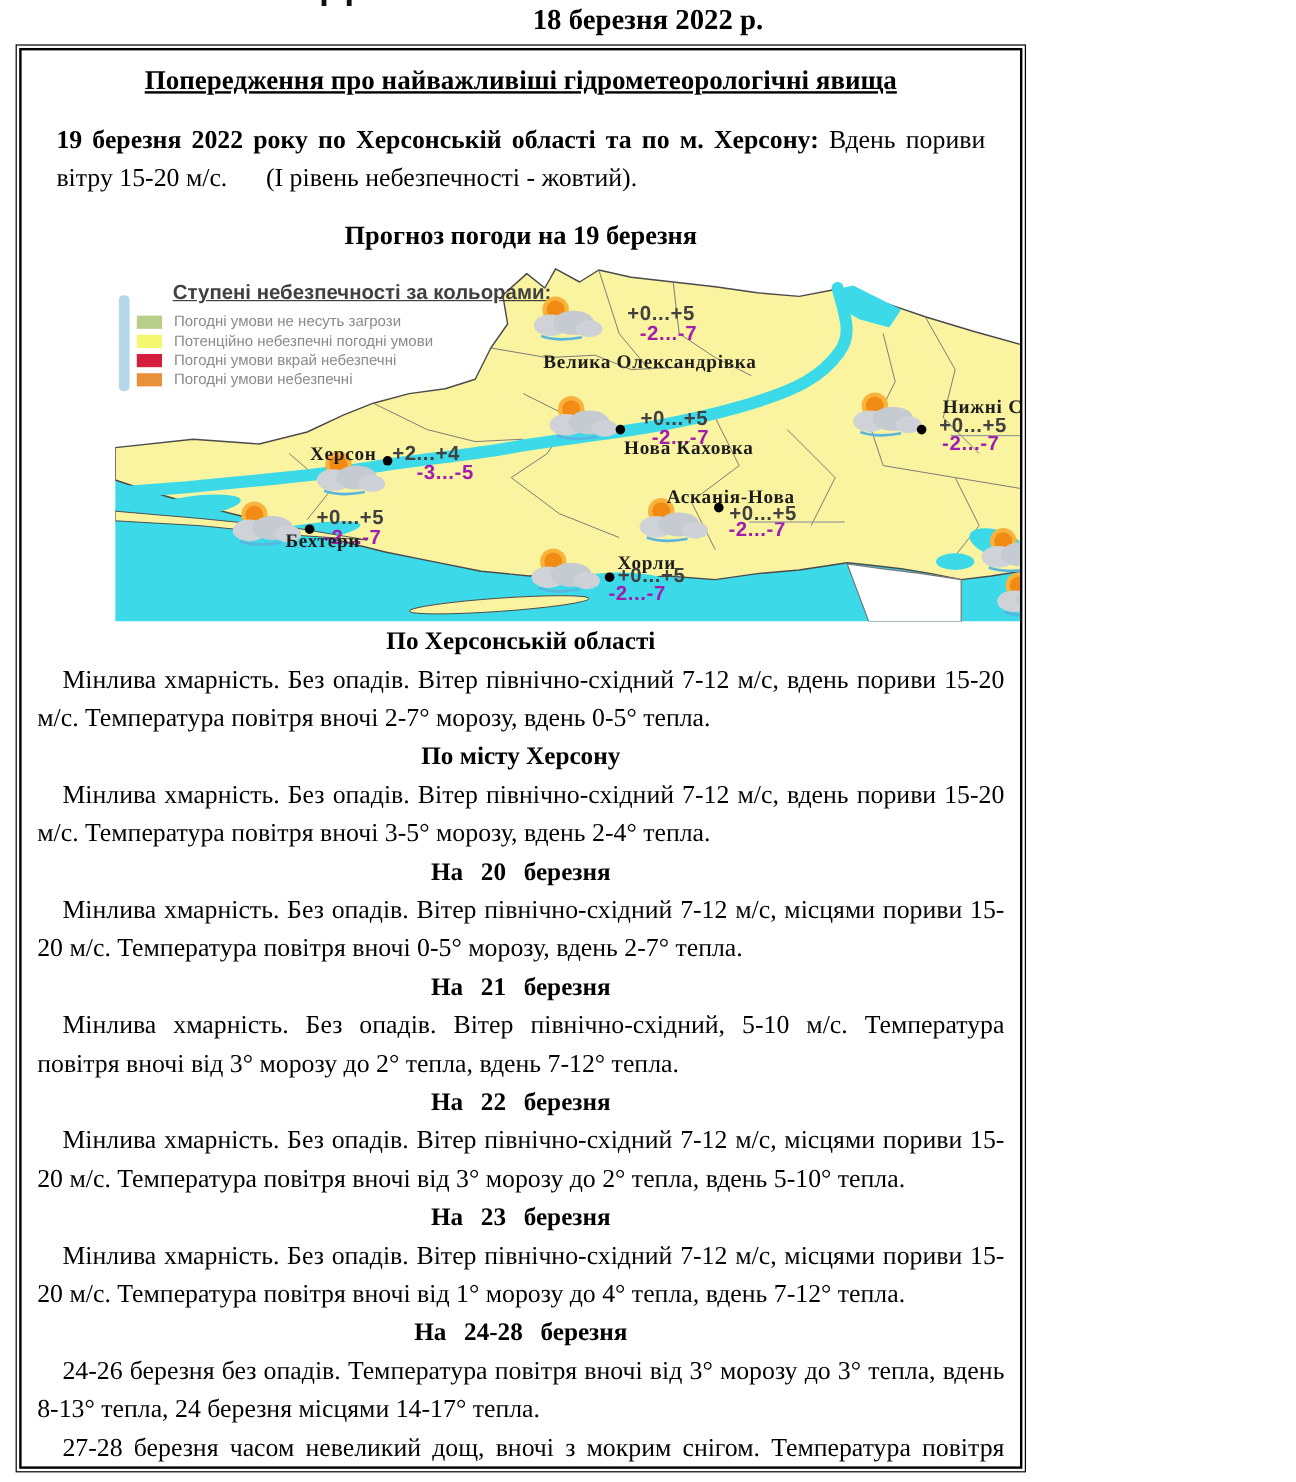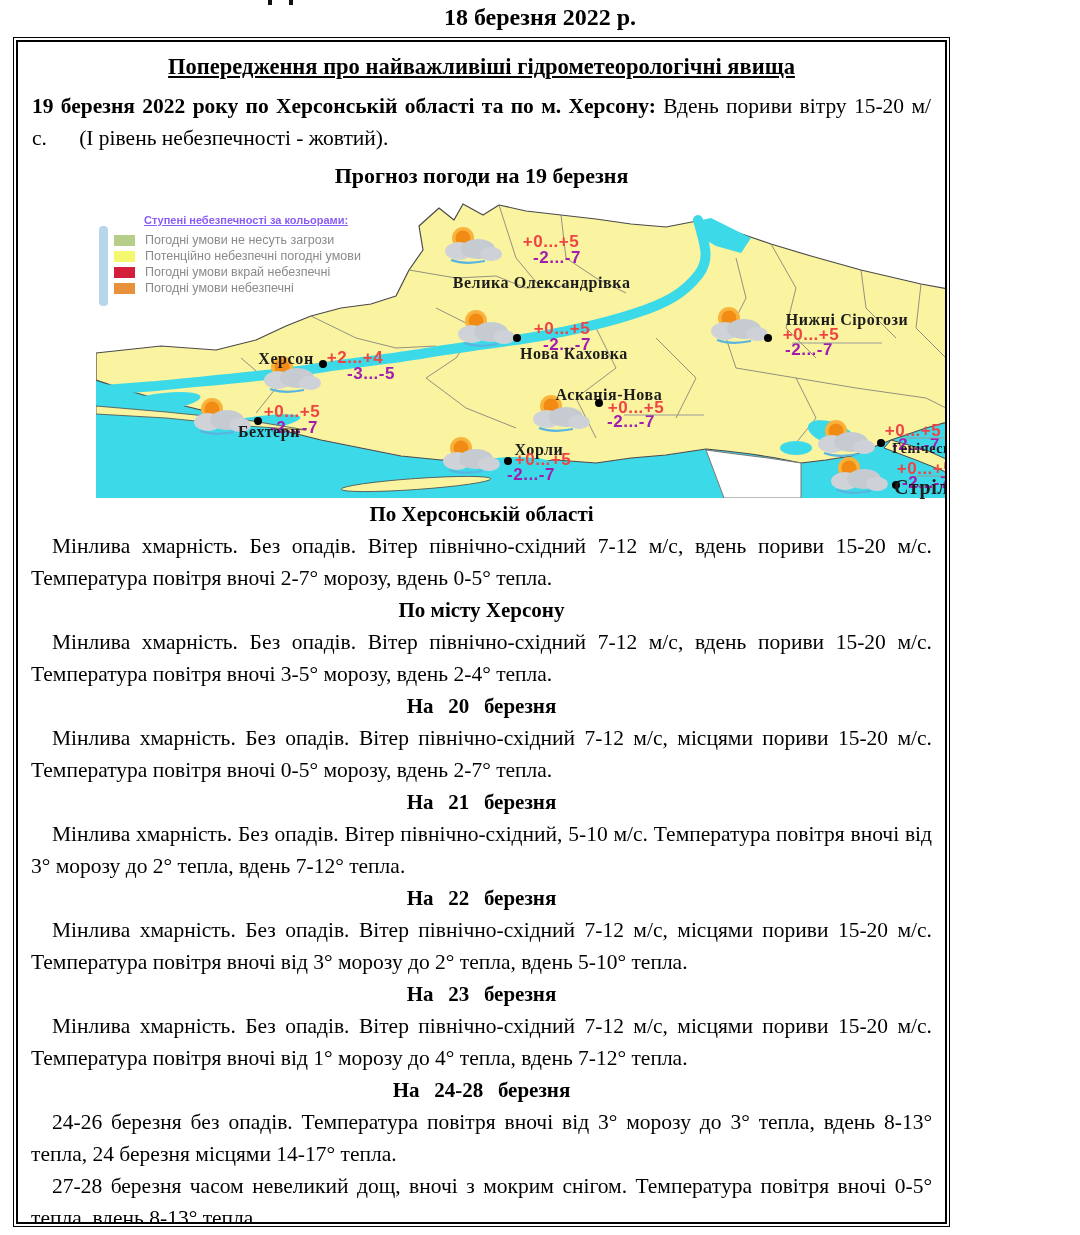--- a/index.html
+++ b/index.html
@@ -1,49 +1,49 @@
 <!DOCTYPE html>
 <html><head>
 <meta charset="utf-8">
 <style>
   html,body{margin:0;padding:0;background:#fff;}
   body{width:1080px;height:1235px;position:relative;overflow:hidden;
        font-family:"Liberation Serif",serif;color:#000;}
   .artifact{position:absolute;top:0;width:4px;height:5px;background:#111;}
   .top-date{position:absolute;top:4px;left:0;width:1080px;text-align:center;
             font-size:24px;font-weight:bold;}
-  .doc-box{position:absolute;left:16px;top:40px;width:931px;height:1184px;
+  .doc-box{position:absolute;left:16px;top:40px;width:836px;height:1184px;
            border:2px solid #000;outline:1px solid #000;outline-offset:2px;
            box-sizing:border-box;padding:6px 13px 0 13px;overflow:hidden;}
   .warn-title{text-align:center;font-size:22.5px;font-weight:bold;
               text-decoration:underline;line-height:34px;margin:2px 0 6px 0;}
-  .warn-par{font-size:21.5px;line-height:32px;text-align:justify;margin:1px;}
+  .warn-par{font-size:21.5px;line-height:32px;text-align:justify;margin:16px;}
   .forecast-h{text-align:center;font-size:22px;font-weight:bold;line-height:32px;margin:6px 0 0 0;}
   .sec-h{text-align:center;font-size:21px;font-weight:bold;line-height:32px;margin:0;}
   .sec-h.wide{word-spacing:.45em;}
   .sec-p{font-size:21.5px;line-height:32px;text-align:justify;text-indent:21px;margin:0;}
 
   
   .map{position:relative;width:950px;height:300px;margin:6px 0 0 65px;background:#fff;}
   .map svg.base{position:absolute;left:0;top:0;}
   .blue-strip{position:absolute;left:3px;top:28px;width:9px;height:80px;
               background:#b5d7e9;border-radius:4px;}
   .legend{position:absolute;left:10px;top:16px;width:400px;
           font-family:"Liberation Sans",sans-serif;color:#8a8a8a;}
-  .legend .lg-title{font-size:11px;font-weight:bold;text-decoration:underline;
-                    margin:0 0 6px 38px;color:#8b5cf6;}
+  .legend .lg-title{font-size:17px;font-weight:bold;text-decoration:underline;
+                    margin:0 0 6px 38px;color:#404040;}
   .lg-row{display:flex;align-items:center;height:16px;margin-left:8px;}
   .lg-chip{width:21px;height:11px;margin-right:10px;flex:0 0 auto;}
   .lg-lab{font-size:12.5px;white-space:nowrap;}
   .st{position:absolute;}
   .st>*{position:absolute;transform:translate(-50%,-50%);}
   .wic{width:64px;height:40px;left:32px;top:20px;}
   .tday,.tnight{font-family:"Liberation Sans",sans-serif;font-weight:bold;
                 font-size:17px;white-space:nowrap;letter-spacing:.5px;}
-  .tday{color:#ef4444;}
+  .tday{color:#404040;}
   .tnight{color:#a21caf;}
   .city{font-size:16px;color:#1c1c1c;letter-spacing:.6px;white-space:nowrap;
         font-weight:bold;font-family:"Liberation Serif",serif;}
   .city.two{white-space:normal;text-align:right;line-height:17px;}
   .dot{width:8px;height:8px;background:#000;border-radius:50%;}
   .leadln{height:1px;background:#9a9a9a;}
 </style>
 </head>
 <body>
 

